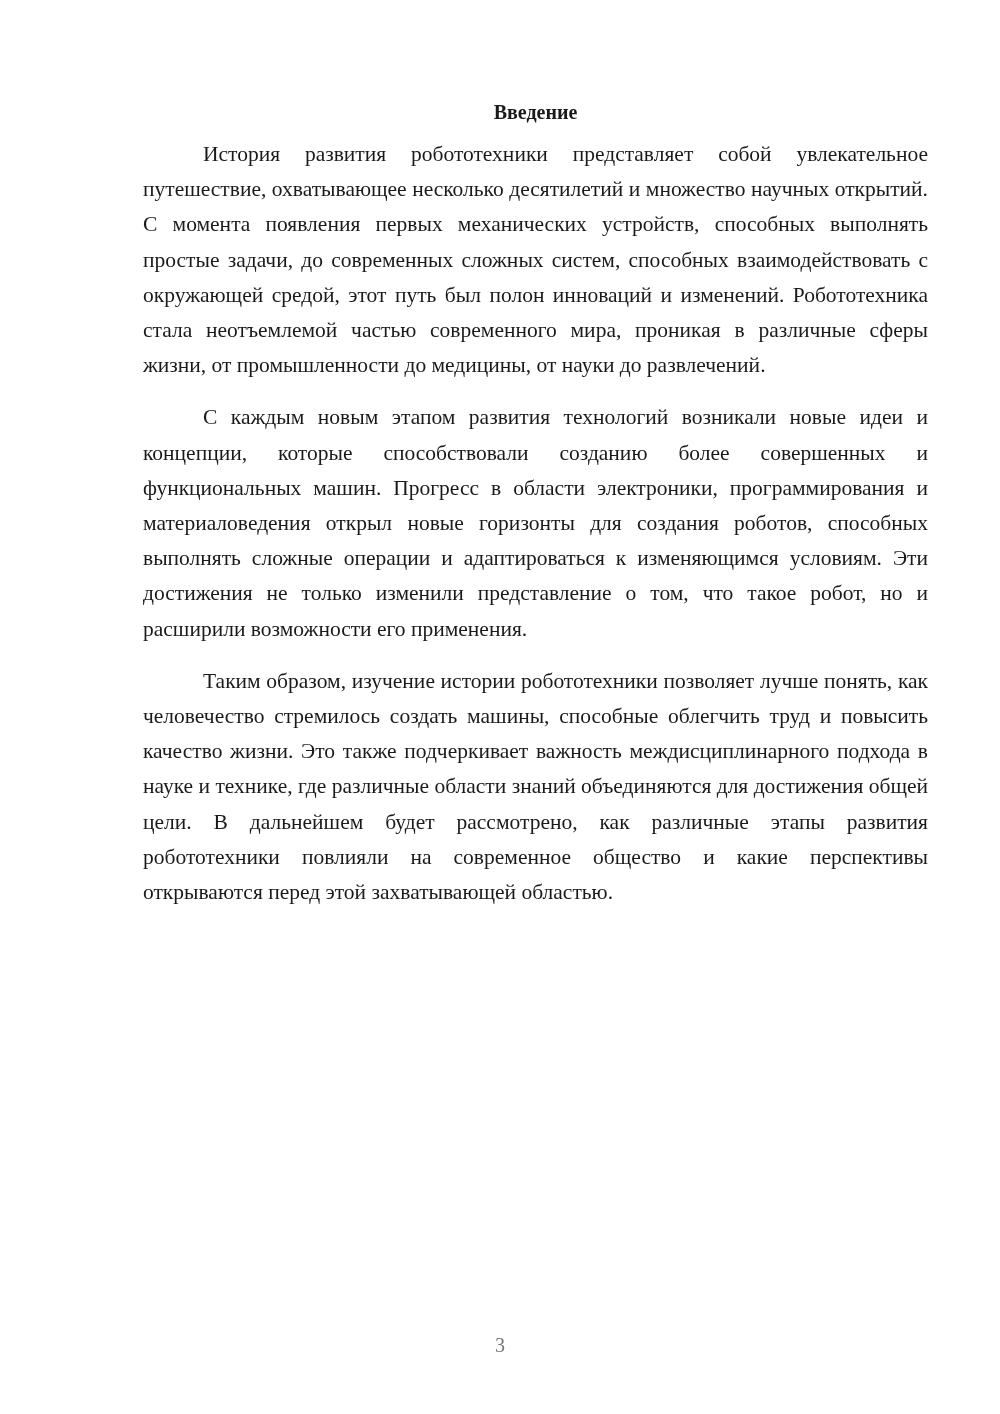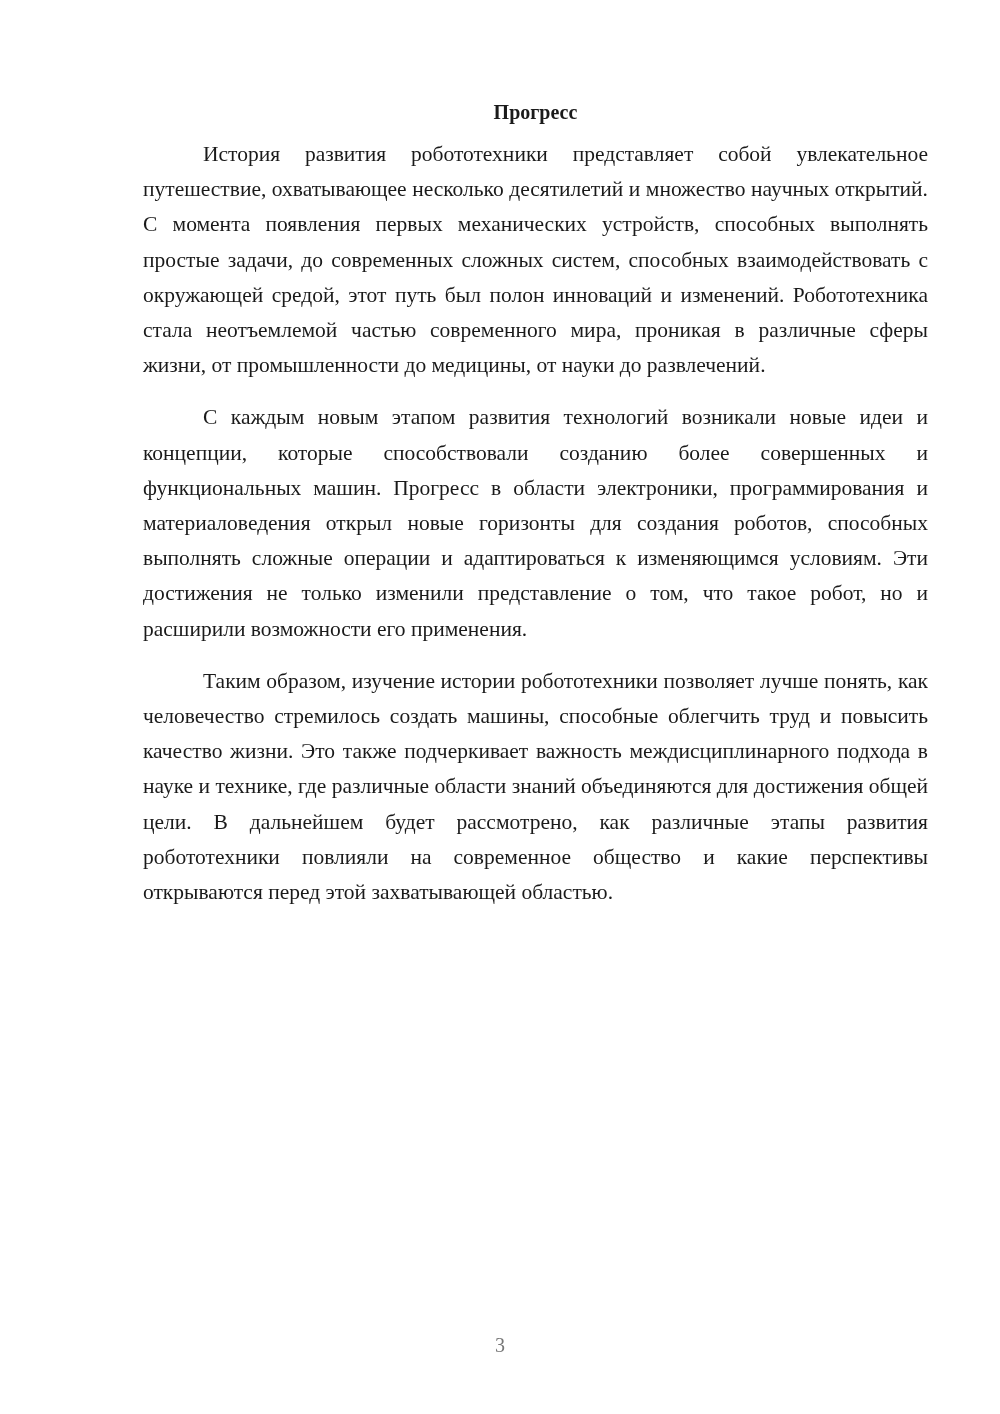--- a/index.html
+++ b/index.html
@@ -20,19 +20,19 @@
     .pagenum {
       position: absolute; left: 0; width: 1000px; top: 1334px; text-align: center;
       font-family: "Liberation Serif", serif; font-size: 20px; color: #777777;
     }
   </style>
 </head>
 <body>
 
 <div class="page">
   <div class="content">
-    <div class="title">Прогресс</div>
+    <div class="title">Введение</div>
     <p class="para">История развития робототехники представляет собой увлекательное путешествие, охватывающее несколько десятилетий и множество научных открытий. С момента появления первых механических устройств, способных выполнять простые задачи, до современных сложных систем, способных взаимодействовать с окружающей средой, этот путь был полон инноваций и изменений. Робототехника стала неотъемлемой частью современного мира, проникая в различные сферы жизни, от промышленности до медицины, от науки до развлечений.</p>
     <p class="para">С каждым новым этапом развития технологий возникали новые идеи и концепции, которые способствовали созданию более совершенных и функциональных машин. Прогресс в области электроники, программирования и материаловедения открыл новые горизонты для создания роботов, способных выполнять сложные операции и адаптироваться к изменяющимся условиям. Эти достижения не только изменили представление о том, что такое робот, но и расширили возможности его применения.</p>
     <p class="para">Таким образом, изучение истории робототехники позволяет лучше понять, как человечество стремилось создать машины, способные облегчить труд и повысить качество жизни. Это также подчеркивает важность междисциплинарного подхода в науке и технике, где различные области знаний объединяются для достижения общей цели. В дальнейшем будет рассмотрено, как различные этапы развития робототехники повлияли на современное общество и какие перспективы открываются перед этой захватывающей областью.</p>
   </div>
   <div class="pagenum">3</div>
 </div>
 
 </body></html>

